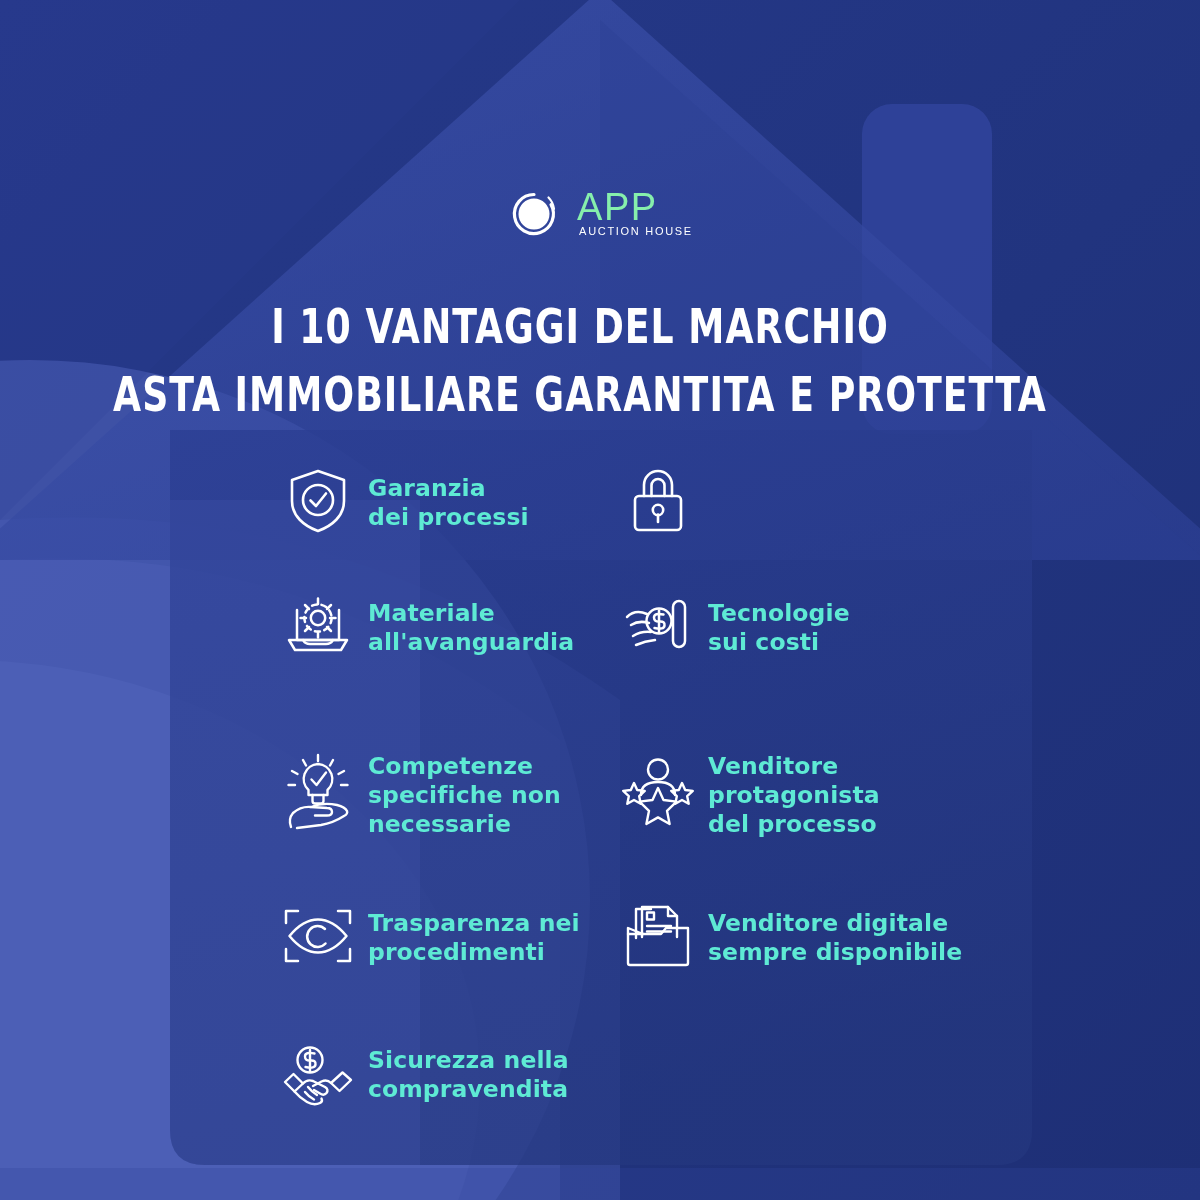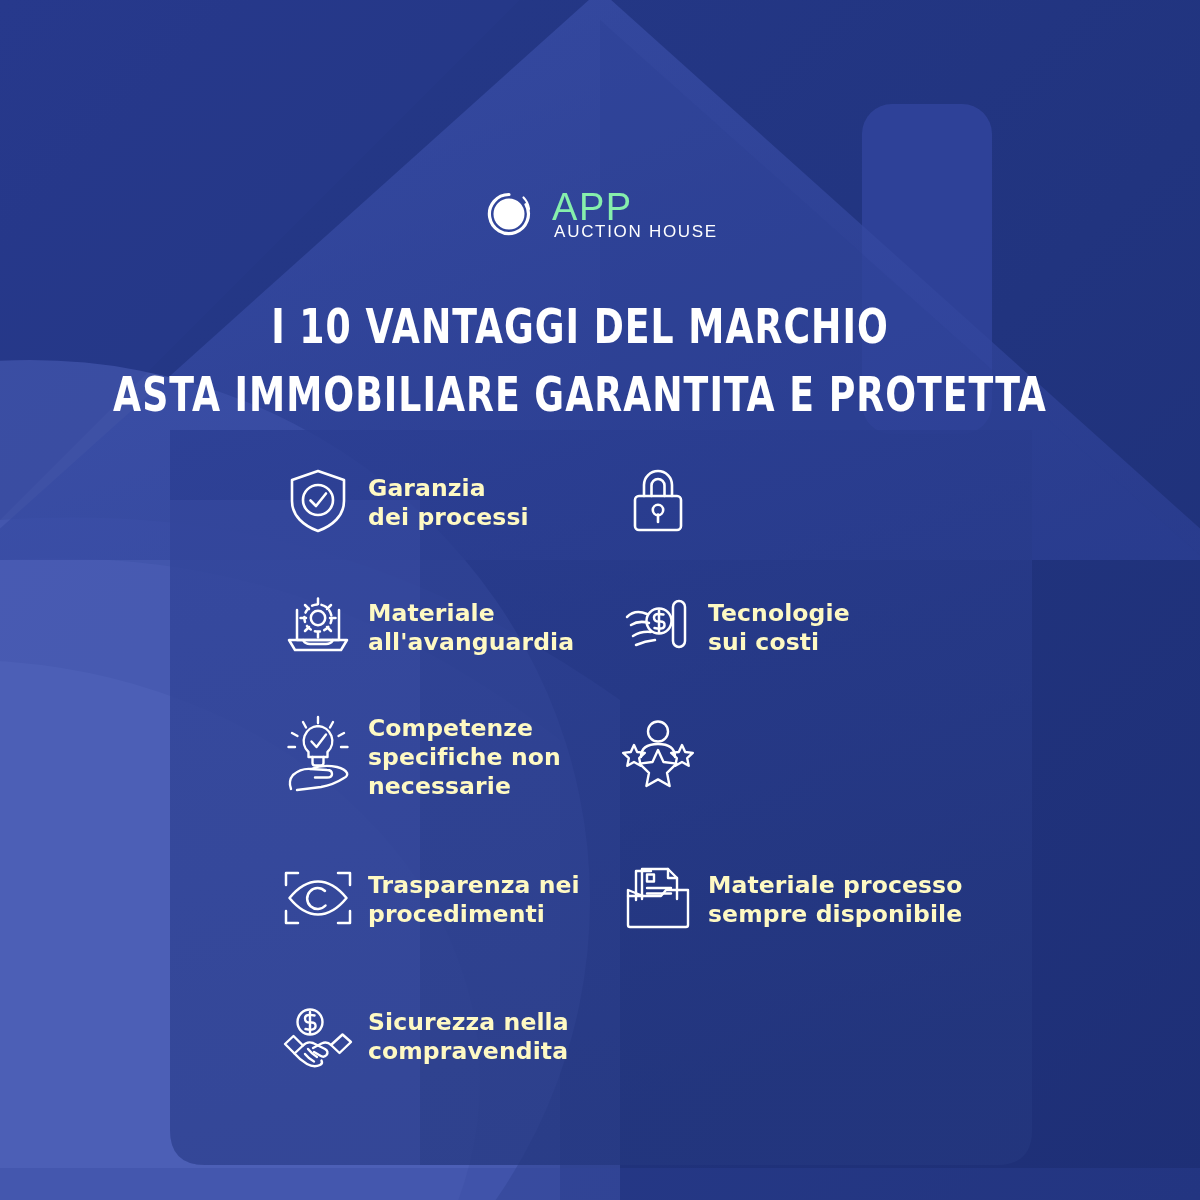--- a/index.html
+++ b/index.html
@@ -23,21 +23,21 @@
     display:flex; justify-content:center; align-items:center;
   }
   .logo-inner{ display:flex; align-items:center; gap:14px; }
   .logo-mark{ position:relative; width:56px; height:56px; flex:0 0 auto; }
   .logo-text{ display:flex; flex-direction:column; align-items:flex-start; }
   .logo-app{
     color:#86efac; font-size:38px; line-height:34px; font-weight:400;
     letter-spacing:1.5px; font-family:"Liberation Sans", sans-serif;
   }
   .logo-sub{
-    color:#ffffff; font-size:17px; line-height:15px; font-weight:400;
+    color:#ffffff; font-size:11px; line-height:15px; font-weight:400;
     letter-spacing:1.7px; font-family:"Liberation Sans", sans-serif;
     padding-left:2px;
   }
 
   
   .title-block{
     position:absolute; left:0; top:292px; width:1160px; text-align:center;
   }
   .title-line{
     color:#ffffff;
@@ -63,33 +63,33 @@
     display:flex; align-items:flex-start; gap:17px;
   }
   .cell.left { width:340px; }
   .cell.right{ width:360px; }
   .ico{
     flex:0 0 auto; width:66px; height:66px;
     display:flex; align-items:center; justify-content:center;
   }
   .ico svg{ display:block; overflow:visible; }
   .cell-label{
-    color:#fef9c3;
+    color:#5eead4;
     font-family:"DejaVu Sans","Liberation Sans", sans-serif;
     font-weight:bold;
     font-size:23.5px;
     line-height:29px;
     letter-spacing:0.1px;
     padding-top:3px;
     white-space:pre-line;
   }
   
   .r0{ height:125px; }
   .r1{ height:119px; }
-  .r2{ height:153px; }
+  .r2{ height:153px;margin-top:38px; }
   .r3{ height:137px; }
   .r4{ height:120px; }
 
   .r0 .cell-label,.r1 .cell-label,.r3 .cell-label,.r4 .cell-label{ padding-top:6px; }
   .r2 .cell-label{ padding-top:2px; }
   .r0 .ico{ margin-top:0px; }
   .r2 .ico{ margin-top:8px; }
   .r4 .ico{ margin-top:4px; }
 </style>
 </head>
@@ -257,20 +257,23 @@
 
             <path d="M19 40 Q19 27 36 27 Q53 27 53 40"></path>
 
             <path d="M12 28 L15.2 35 L22.8 35.9 L17.2 41.2 L18.7 48.8 L12 45 L5.3 48.8 L6.8 41.2 L1.2 35.9 L8.8 35 Z"></path>
 
             <path d="M60 28 L63.2 35 L70.8 35.9 L65.2 41.2 L66.7 48.8 L60 45 L53.3 48.8 L54.8 41.2 L49.2 35.9 L56.8 35 Z"></path>
 
             <path d="M36 33 L41.5 45 L54.5 46.6 L45 55.8 L47.6 69 L36 62.4 L24.4 69 L27 55.8 L17.5 46.6 L30.5 45 Z"></path>
           </svg>
         </span>
+        <span class="cell-label">Venditore
+protagonista
+del processo</span>
       </div>
     </div>
 
     <div class="grid-row r3">
       <div class="cell left">
         <span class="ico">
           <svg width="70" height="60" viewBox="0 0 70 60" fill="none" stroke="#ffffff" stroke-width="2.5" stroke-linecap="round" stroke-linejoin="round">
 
             <path d="M3 17 L3 5 L15 5"></path>
             <path d="M55 5 L67 5 L67 17"></path>
@@ -292,21 +295,21 @@
 
             <path d="M17 33 L17 3 L43 3 L52 12 L52 33"></path>
             <path d="M43 3 L43 12 L52 12"></path>
             <rect x="22" y="8.5" width="7" height="7"></rect>
             <path d="M22 22 L46 22 M22 27.5 L46 27.5"></path>
 
             <path d="M3 24 L3 59 Q3 61 5 61 L61 61 Q63 61 63 59 L63 24 L41 24 L36 30 L18 30 Z"></path>
             <path d="M3 30 L18 30"></path>
           </svg>
         </span>
-        <span class="cell-label">Materiale processo
+        <span class="cell-label">Venditore digitale
 sempre disponibile</span>
       </div>
     </div>
 
     <div class="grid-row r4">
       <div class="cell left">
         <span class="ico">
           <svg width="70" height="62" viewBox="0 0 70 62" fill="none" stroke="#ffffff" stroke-width="2.4" stroke-linecap="round" stroke-linejoin="round">
 
             <circle cx="27" cy="14" r="12.5"></circle>

